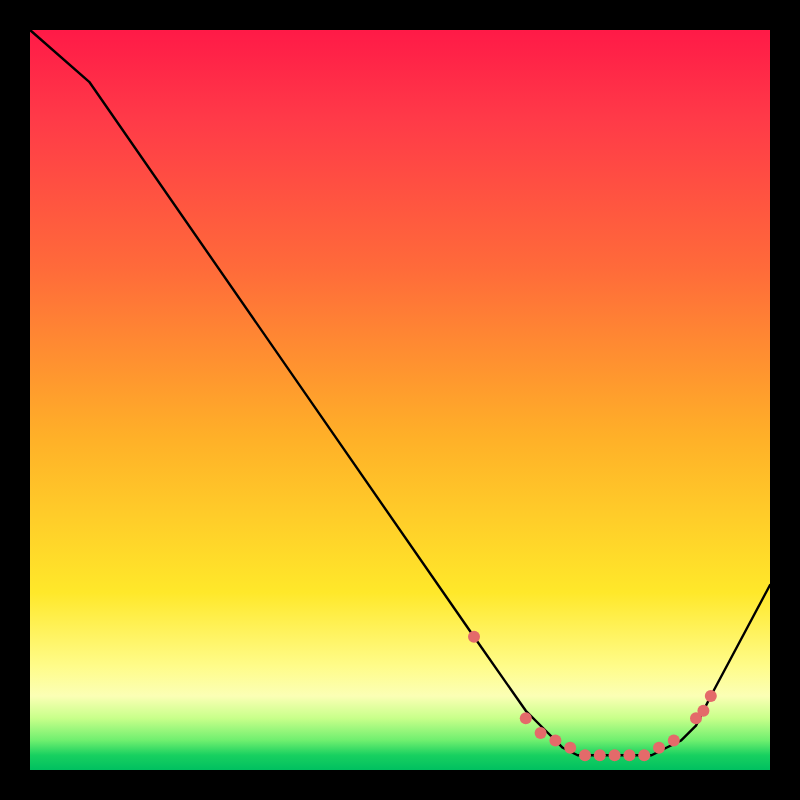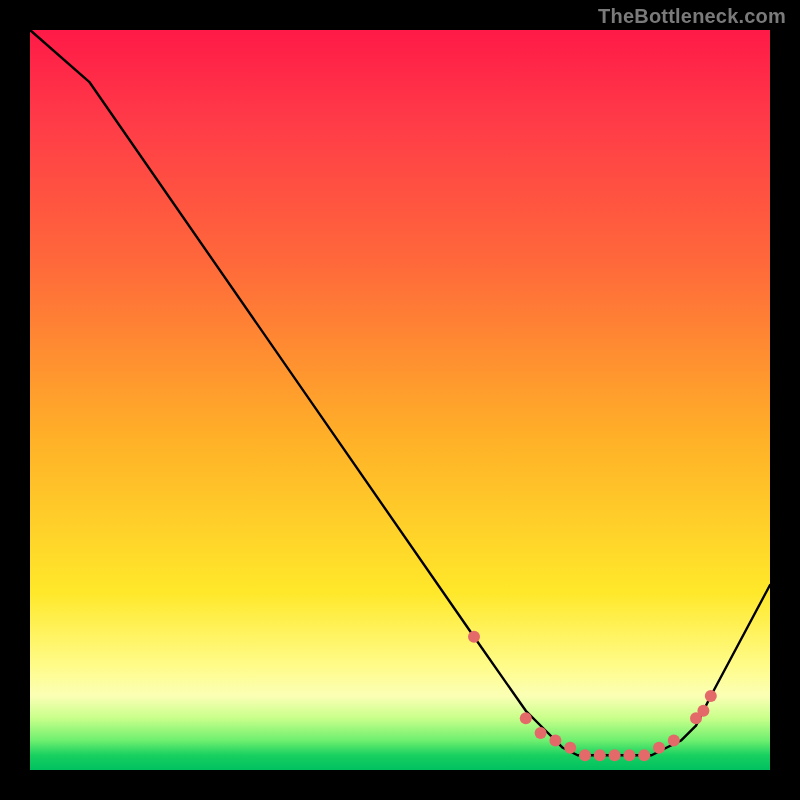--- a/index.html
+++ b/index.html
@@ -55,21 +55,20 @@
     color: #7a7a7a;
     letter-spacing: 0.2px;
     user-select: none;
   }
 </style>
 </head>
 <body>
 
 <div class="stage">
 
-  <div class="watermark">TheBottleneck.com</div>
 
   <div class="plot">
     <svg id="chart-svg" viewBox="0 0 740 740" preserveAspectRatio="none">
       <path id="curve-path" fill="none" stroke="#000" stroke-width="2.4" stroke-linejoin="round" stroke-linecap="round" d="M0.0 0.0 L59.2 51.8 L444.0 606.8 L495.8 680.8 L518.0 703.0 L532.8 717.8 L547.6 725.2 L562.4 725.2 L577.2 725.2 L592.0 725.2 L606.8 725.2 L621.6 725.2 L636.4 717.8 L651.2 710.4 L666.0 695.6 L680.8 666.0 L740.0 555.0"></path>
       <g id="marker-group">
           <circle cx="444.0" cy="606.8" r="6" fill="#e46a6a"></circle>
           <circle cx="495.8" cy="688.2" r="6" fill="#e46a6a"></circle>
           <circle cx="510.6" cy="703.0" r="6" fill="#e46a6a"></circle>
           <circle cx="525.4" cy="710.4" r="6" fill="#e46a6a"></circle>
           <circle cx="540.2" cy="717.8" r="6" fill="#e46a6a"></circle>

